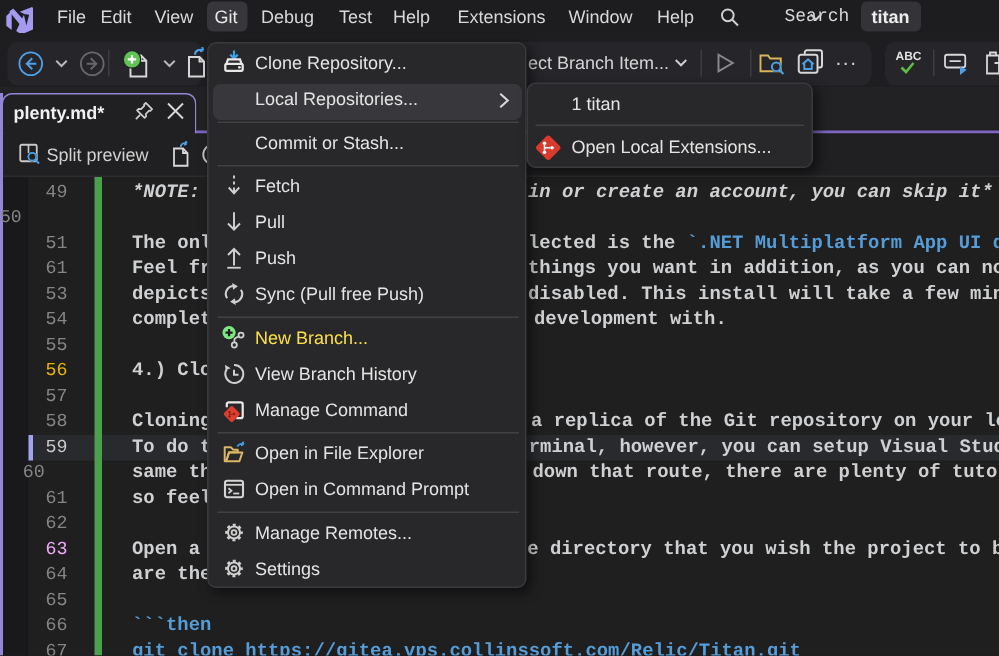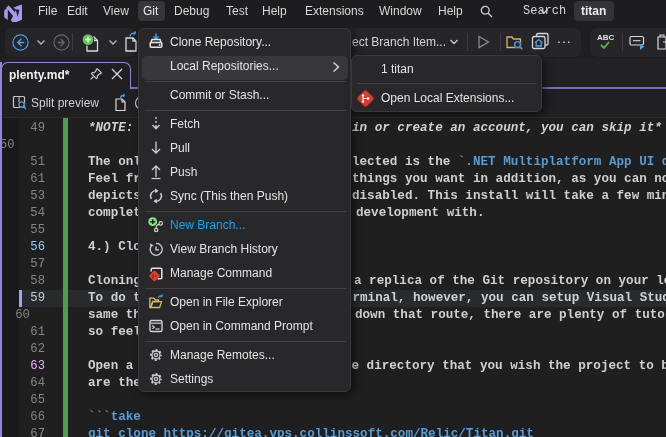--- a/index.html
+++ b/index.html
@@ -138,21 +138,21 @@
 <div class="abs" style="left:19px;top:290px;width:647px;height:17px;background:#292a2d;"></div>
 <div class="abs" style="left:19px;top:290px;width:3px;height:17px;background:#a2a2f2;"></div>
 <div class="abs" style="left:63px;top:118px;width:4.5px;height:319px;background:#4c9f4c;"></div>
 <div class="abs mono" style="left:0px;top:120px;width:45px;text-align:right;color:#858585;font-weight:normal;font-size:12.2px;font-family:Liberation Mono, monospace;">49</div>
 <div class="abs mono" style="left:0px;top:137px;width:45px;text-align:left;color:#858585;font-weight:normal;font-size:12px;">50</div>
 <div class="abs mono" style="left:0px;top:154px;width:45px;text-align:right;color:#858585;font-weight:normal;font-size:12.2px;">51</div>
 <div class="abs mono" style="left:0px;top:171px;width:45px;text-align:right;color:#858585;font-weight:normal;font-size:12.2px;">61</div>
 <div class="abs mono" style="left:0px;top:188px;width:45px;text-align:right;color:#858585;font-weight:normal;font-size:12.2px;">53</div>
 <div class="abs mono" style="left:0px;top:205px;width:45px;text-align:right;color:#858585;font-weight:normal;font-size:12.2px;">54</div>
 <div class="abs mono" style="left:0px;top:222px;width:45px;text-align:right;color:#858585;font-weight:normal;font-size:12.2px;">55</div>
-<div class="abs mono" style="left:0px;top:239px;width:45px;text-align:right;color:#7dd3fc;font-weight:normal;font-size:12.2px;">56</div>
+<div class="abs mono" style="left:0px;top:239px;width:45px;text-align:right;color:#eab308;font-weight:normal;font-size:12.2px;">56</div>
 <div class="abs mono" style="left:0px;top:256px;width:45px;text-align:right;color:#858585;font-weight:normal;font-size:12.2px;">57</div>
 <div class="abs mono" style="left:0px;top:273px;width:45px;text-align:right;color:#858585;font-weight:normal;font-size:12.2px;">58</div>
 <div class="abs mono" style="left:0px;top:290px;width:45px;text-align:right;color:#cacaca;font-weight:normal;font-size:12.2px;">59</div>
 <div class="abs mono" style="left:0px;top:307px;width:45px;text-align:center;color:#858585;font-weight:normal;font-size:12.2px;">60</div>
 <div class="abs mono" style="left:0px;top:324px;width:45px;text-align:right;color:#858585;font-weight:normal;font-size:12.2px;">61</div>
 <div class="abs mono" style="left:0px;top:341px;width:45px;text-align:right;color:#858585;font-weight:normal;font-size:12.2px;">62</div>
 <div class="abs mono" style="left:0px;top:358px;width:45px;text-align:right;color:#f0abfc;font-weight:normal;font-size:12.2px;">63</div>
 <div class="abs mono" style="left:0px;top:375px;width:45px;text-align:right;color:#858585;font-weight:normal;font-size:12.2px;">64</div>
 <div class="abs mono" style="left:0px;top:392px;width:45px;text-align:right;color:#858585;font-weight:normal;font-size:12.2px;">65</div>
 <div class="abs mono" style="left:0px;top:409px;width:45px;text-align:right;color:#858585;font-weight:normal;font-size:12.2px;">66</div>
@@ -162,21 +162,21 @@
 <div class="abs mono" style="left:88px;top:171px;"><span style="color:#cfd0d2;">Feel free to</span></div>
 <div class="abs mono" style="left:88px;top:188px;"><span style="color:#cfd0d2;">depicts what</span></div>
 <div class="abs mono" style="left:88px;top:205px;"><span style="color:#cfd0d2;">completed, y</span></div>
 <div class="abs mono" style="left:88px;top:239px;"><span style="color:#cfd0d2;">4.) Cloning</span></div>
 <div class="abs mono" style="left:88px;top:273px;"><span style="color:#cfd0d2;">Cloning the</span></div>
 <div class="abs mono" style="left:88px;top:290px;"><span style="color:#cfd0d2;">To do this,</span></div>
 <div class="abs mono" style="left:88px;top:307px;"><span style="color:#cfd0d2;">same thing.</span></div>
 <div class="abs mono" style="left:88px;top:324px;"><span style="color:#cfd0d2;">so feel fre</span></div>
 <div class="abs mono" style="left:88px;top:358px;"><span style="color:#cfd0d2;">Open a term</span></div>
 <div class="abs mono" style="left:88px;top:375px;"><span style="color:#cfd0d2;">are the onl</span></div>
-<div class="abs mono" style="left:88px;top:409px;"><span style="color:#569cd6;">```take</span></div>
+<div class="abs mono" style="left:88px;top:409px;"><span style="color:#569cd6;">```then</span></div>
 <div class="abs mono" style="left:88px;top:426px;"><span style="color:#569cd6;">git clone https://gitea.vps.collinssoft.com/Relic/Titan.git</span></div>
 <div class="abs mono" style="left:352px;top:120px;font-style:italic;"><span style="color:#cfd0d2;">in or create an account, you can skip it*</span></div>
 <div class="abs mono" style="left:352px;top:154px;"><span style="color:#cfd0d2;">lected is the </span><span style="color:#569cd6;">`.NET Multiplatform App UI de</span></div>
 <div class="abs mono" style="left:352px;top:171px;"><span style="color:#cfd0d2;">things you want in addition, as you can no</span></div>
 <div class="abs mono" style="left:352px;top:188px;"><span style="color:#cfd0d2;">disabled. This install will take a few min</span></div>
 <div class="abs mono" style="left:356px;top:205px;"><span style="color:#cfd0d2;">development with.</span></div>
 <div class="abs mono" style="left:354px;top:273px;"><span style="color:#cfd0d2;">a replica of the Git repository on your lo</span></div>
 <div class="abs mono" style="left:352.5px;top:290px;"><span style="color:#cfd0d2;">rminal, however, you can setup Visual Stud</span></div>
 <div class="abs mono" style="left:355px;top:307px;"><span style="color:#cfd0d2;">down that route, there are plenty of tutor</span></div>
 <div class="abs mono" style="left:351.5px;top:358px;"><span style="color:#cfd0d2;">e directory that you wish the project to b</span></div>
@@ -207,30 +207,30 @@
 <path d="M8 13 V2.5 M4 6 L8 2 L12 6" stroke="#cfcfcf" stroke-width="1.3" fill="none"></path>
 <line x1="3.5" y1="14.5" x2="12.5" y2="14.5" stroke="#cfcfcf" stroke-width="1.2"></line>
     </svg></div>
 <span class="abs ui" style="left:170px;top:165px;color:#e4e4e4;">Push</span>
 <div class="abs" style="left:148px;top:188px;"><svg width="16" height="16" viewBox="0 0 16 16">
 <path d="M3.4 10.8 A5.3 5.3 0 0 1 8.6 2.7" fill="none" stroke="#cfcfcf" stroke-width="1.4"></path>
 <path d="M12.6 5.2 A5.3 5.3 0 0 1 7.4 13.3" fill="none" stroke="#cfcfcf" stroke-width="1.4"></path>
 <path d="M6.8 0.6 L10.6 2.8 L7.4 5.2 Z" fill="#cfcfcf"></path>
 <path d="M9.2 15.4 L5.4 13.2 L8.6 10.8 Z" fill="#cfcfcf"></path>
     </svg></div>
-<span class="abs ui" style="left:170px;top:189px;color:#e4e4e4;">Sync (This then Push)</span>
+<span class="abs ui" style="left:170px;top:189px;color:#e4e4e4;">Sync (Pull free Push)</span>
 <div class="abs" style="left:145px;top:210.5px;width:201px;height:1px;background:#404045;"></div>
 <div class="abs" style="left:148px;top:217px;"><svg width="17" height="17" viewBox="0 0 17 17">
 <circle cx="12.7" cy="6.4" r="1.7" fill="none" stroke="#cfcfcf" stroke-width="1.2"></circle>
 <circle cx="8.2" cy="13" r="1.7" fill="none" stroke="#cfcfcf" stroke-width="1.2"></circle>
 <path d="M8.2 11.3 V10 C8.2 8.2 10.2 7.6 11.2 7.4" fill="none" stroke="#cfcfcf" stroke-width="1.2"></path>
 <circle cx="4.7" cy="4.7" r="4.4" fill="#7ce87f"></circle>
 <path d="M4.7 2.3 V7.1 M2.3 4.7 H7.1" stroke="#1c1c1e" stroke-width="1.5"></path>
     </svg></div>
-<span class="abs ui" style="left:170px;top:218px;color:#0ea5e9;">New Branch...</span>
+<span class="abs ui" style="left:170px;top:218px;color:#fde047;">New Branch...</span>
 <div class="abs" style="left:148px;top:241px;"><svg width="16" height="16" viewBox="0 0 16 16">
 <path d="M3.2 5 A6 6 0 1 0 8 2.3" fill="none" stroke="#cfcfcf" stroke-width="1.3"></path>
 <path d="M1.9 2.2 L2.5 5.7 L5.8 4.5 Z" fill="#cfcfcf"></path>
 <path d="M8 5.5 V8.8 H11" fill="none" stroke="#cfcfcf" stroke-width="1.3"></path>
     </svg></div>
 <span class="abs ui" style="left:170px;top:242px;color:#e4e4e4;">View Branch History</span>
 <div class="abs" style="left:148px;top:265px;"><svg width="17" height="17" viewBox="0 0 17 17">
 <path d="M3.2 6.5 V4.5 A1.3 1.3 0 0 1 4.5 3.2 H12.5 A1.3 1.3 0 0 1 13.8 4.5 V12.5 A1.3 1.3 0 0 1 12.5 13.8 H9.5" fill="none" stroke="#e8e8e8" stroke-width="1.5"></path>
 <rect x="2.4" y="6.9" width="8.2" height="8.2" rx="1.2" transform="rotate(45 6.5 11)" fill="#e03e2d"></rect>
 <circle cx="5" cy="9.6" r="0.85" fill="#8a2118"></circle>

